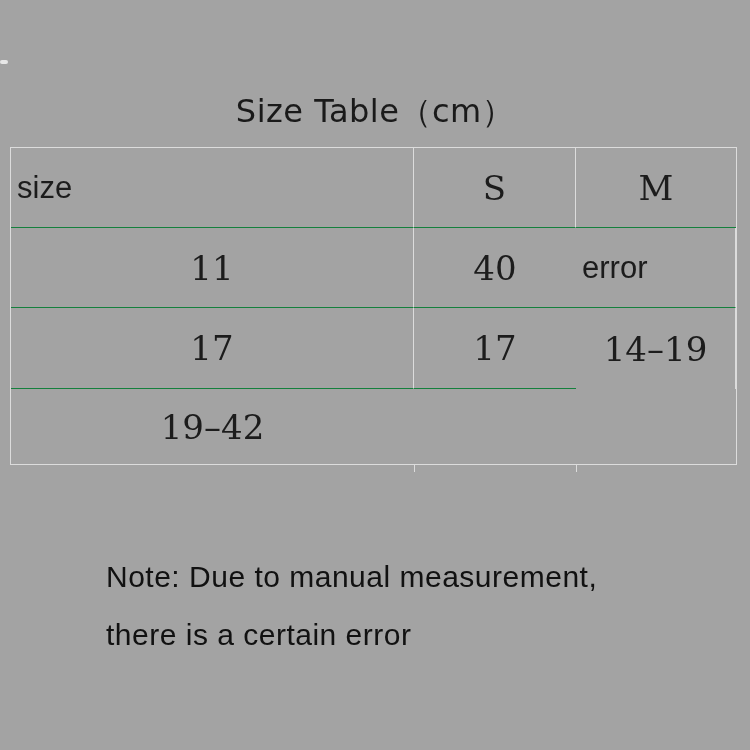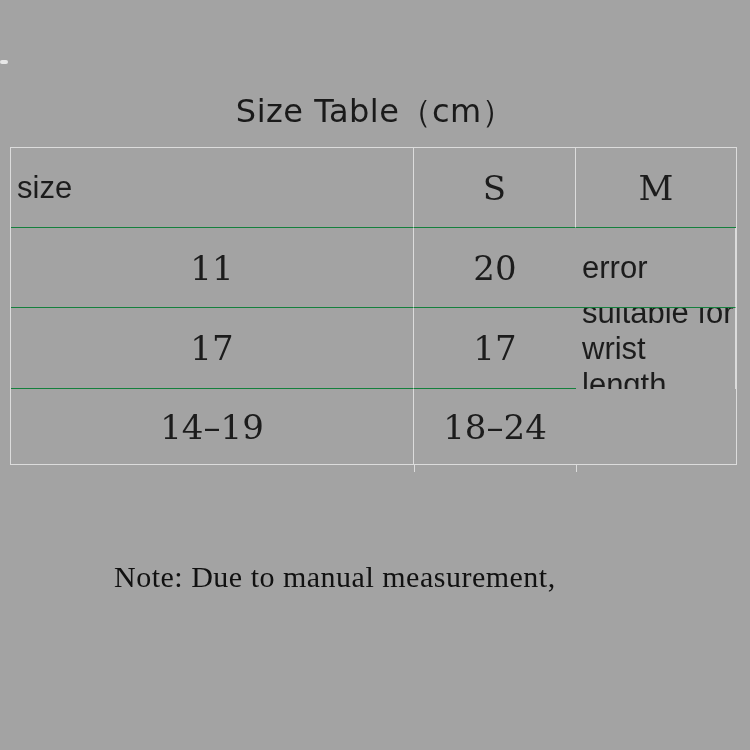--- a/index.html
+++ b/index.html
@@ -75,58 +75,58 @@
     position: absolute;
     top: 464px;
     width: 1px;
     height: 8px;
     background: #dcdcdc;
   }
   .stub-1 { left: 414px; }
   .stub-2 { left: 576px; }
   .note {
     position: absolute;
-    left: 114px;
+    left: 106px;
     top: 548px;
     width: 600px;
     font-size: 30px;
     line-height: 58px;
     letter-spacing: 0.5px;
     color: #111111;
-    font-family: Liberation Serif, serif;
+    font-family: Liberation Sans, sans-serif;
   }
 </style>
 </head>
 <body>
 
 <div class="page">
 
   <div class="scan-artifact"></div>
 
   <div class="title">Size Table（cm）</div>
 
   <div class="size-table">
 
     <div class="cell label">size</div>
     <div class="cell value">S</div>
     <div class="cell value last-col">M</div>
 
     <div class="cell value">11</div>
-    <div class="cell value last-col">20</div>
+    <div class="cell value last-col">40</div>
 
     <div class="cell label">error</div>
     <div class="cell value">17</div>
     <div class="cell value last-col">17</div>
 
-    <div class="cell label last-row">suitable for wrist length</div>
     <div class="cell value last-row">14–19</div>
-    <div class="cell value last-col last-row">18–24</div>
+    <div class="cell value last-col last-row">19–42</div>
 
   </div>
 
   <div class="border-stub stub-1"></div>
   <div class="border-stub stub-2"></div>
 
   <div class="note">
     <div>Note: Due to manual measurement,</div>
+    <div>there is a certain error</div>
   </div>
 
 </div>
 
 </body></html>

